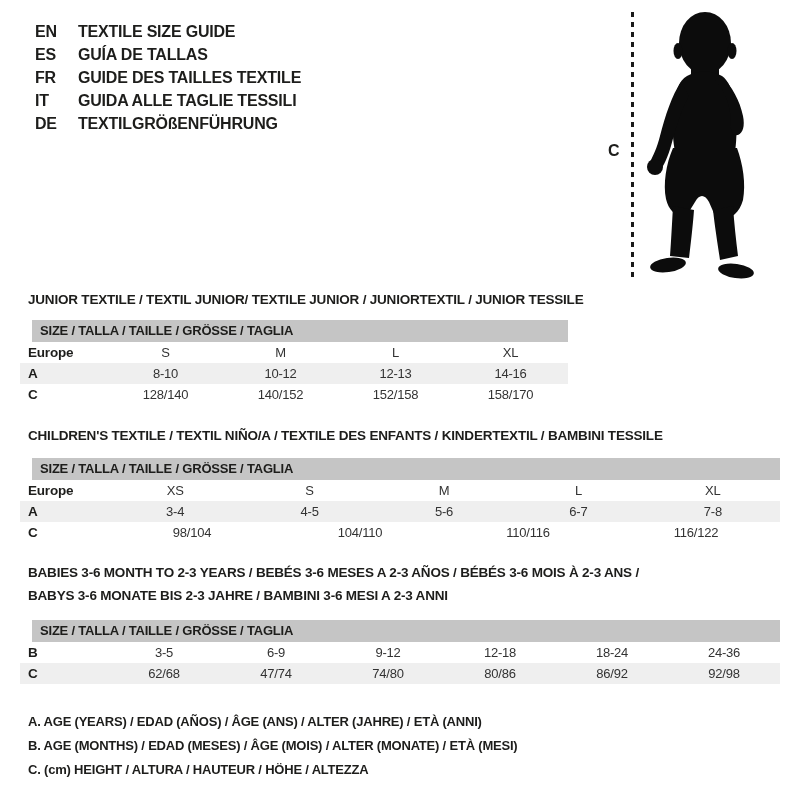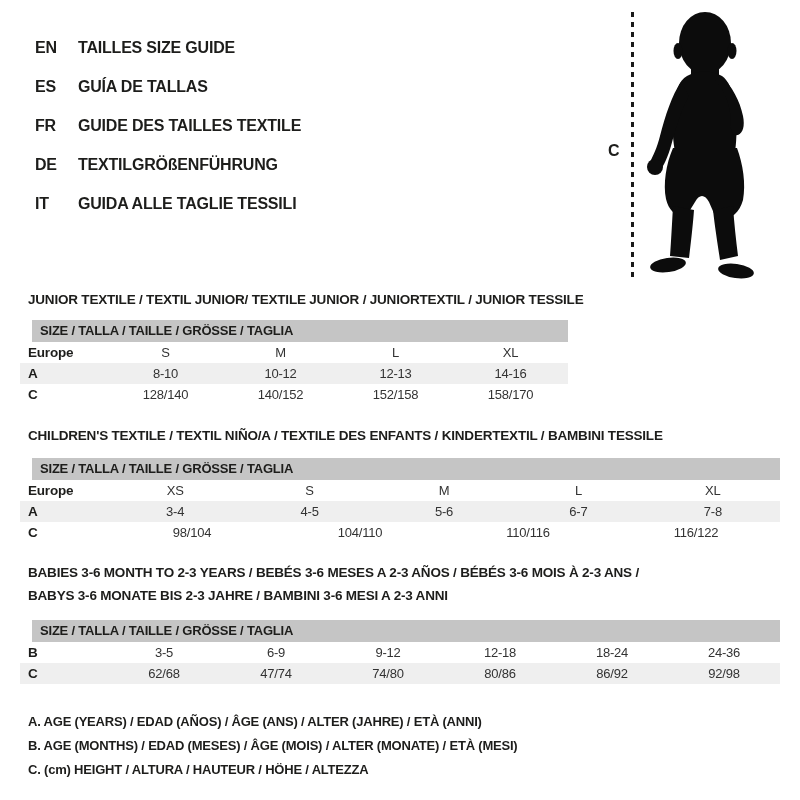--- a/index.html
+++ b/index.html
@@ -3,21 +3,21 @@
 <meta charset="utf-8">
 <style>
   html,body{margin:0;padding:0;background:#fff;}
   .page{
     position:relative;width:800px;height:800px;background:#ffffff;
     font-family:"Liberation Sans","DejaVu Sans",sans-serif;
     color:#1d1d1b;overflow:hidden;letter-spacing:-0.2px;
   }
   
   .lang-block{position:absolute;left:35px;top:20px;}
-  .lang-row{display:flex;height:23px;line-height:23px;margin-top:16px;}
+  .lang-row{display:flex;height:23px;line-height:23px;}
   .lang-code{width:43px;font-weight:700;font-size:16px;}
   .lang-title{font-weight:700;font-size:16px;white-space:nowrap;}
   
   .figure{position:absolute;left:600px;top:0;width:200px;height:290px;}
   .dash-line{
     position:absolute;left:31px;top:12px;width:3px;height:266px;
     background:repeating-linear-gradient(to bottom,#1a1a1a 0 5px,transparent 5px 10px);
   }
   .c-label{position:absolute;left:8px;top:142px;font-weight:700;font-size:16px;}
   .silhouette{position:absolute;left:43px;top:6px;}
@@ -44,37 +44,37 @@
   .footnote{font-weight:700;font-size:13px;line-height:24px;white-space:nowrap;}
 </style>
 </head>
 <body>
 
 <div class="page">
 
   <div class="lang-block">
     <div class="lang-row">
       <span class="lang-code">EN</span>
-      <span class="lang-title">TAILLES SIZE GUIDE</span>
+      <span class="lang-title">TEXTILE SIZE GUIDE</span>
     </div>
     <div class="lang-row">
       <span class="lang-code">ES</span>
       <span class="lang-title">GUÍA DE TALLAS</span>
     </div>
     <div class="lang-row">
       <span class="lang-code">FR</span>
       <span class="lang-title">GUIDE DES TAILLES TEXTILE</span>
     </div>
     <div class="lang-row">
+      <span class="lang-code">IT</span>
+      <span class="lang-title">GUIDA ALLE TAGLIE TESSILI</span>
+    </div>
+    <div class="lang-row">
       <span class="lang-code">DE</span>
       <span class="lang-title">TEXTILGRÖßENFÜHRUNG</span>
-    </div>
-    <div class="lang-row">
-      <span class="lang-code">IT</span>
-      <span class="lang-title">GUIDA ALLE TAGLIE TESSILI</span>
     </div>
   </div>
 
   <div class="figure">
     <span class="c-label">C</span>
     <div class="dash-line"></div>
     <svg class="silhouette" width="120" height="276" viewBox="0 0 120 276" xmlns="http://www.w3.org/2000/svg">
       <g fill="#0c0c0c">
 
         <ellipse cx="62" cy="37" rx="26" ry="31"></ellipse>

